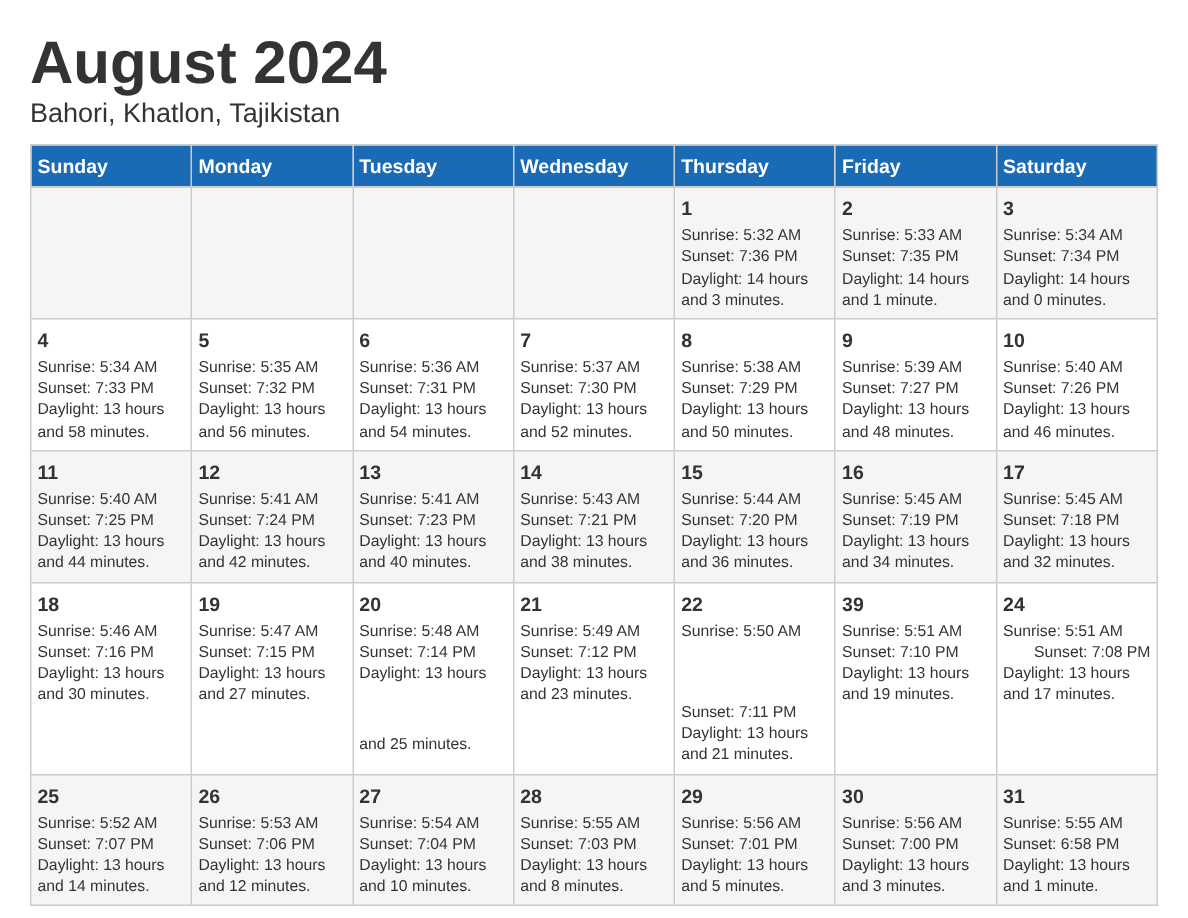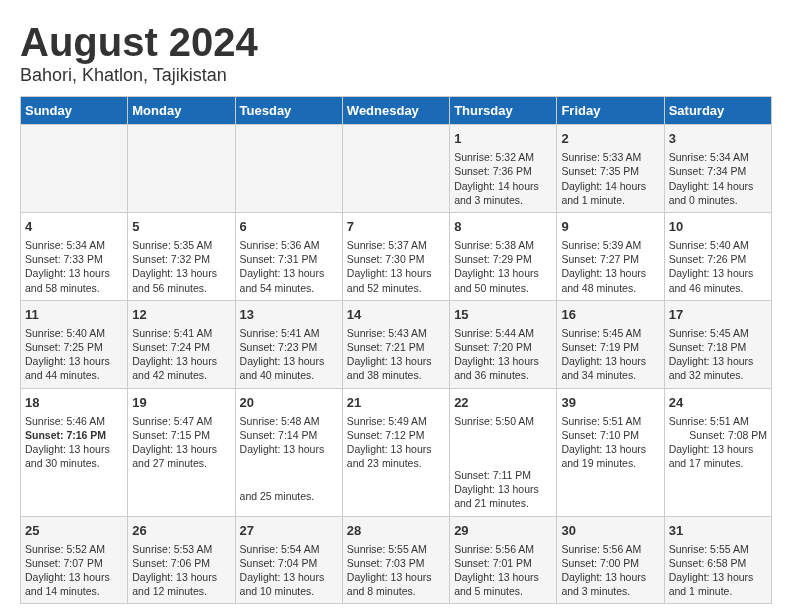--- a/index.html
+++ b/index.html
@@ -224,21 +224,21 @@
           <span style="display: block; line-height: 1.35;">Sunrise: 5:45 AM</span>
           <span style="display: block; line-height: 1.35;">Sunset: 7:18 PM</span>
           <span style="display: block; line-height: 1.35;">Daylight: 13 hours</span>
           <span style="display: block; line-height: 1.35;">and 32 minutes.</span>
         </td>
       </tr>
       <tr>
         <td>
           <span class="day-num">18</span>
           <span style="display: block; line-height: 1.35;">Sunrise: 5:46 AM</span>
-          <span style="display: block; line-height: 1.35; font-weight: bold;">Sunset: 7:16 PM</span>
+          <span style="display: block; line-height: 1.35;">Sunset: 7:16 PM</span>
           <span style="display: block; line-height: 1.35;">Daylight: 13 hours</span>
           <span style="display: block; line-height: 1.35;">and 30 minutes.</span>
         </td>
         <td>
           <span class="day-num">19</span>
           <span style="display: block; line-height: 1.35;">Sunrise: 5:47 AM</span>
           <span style="display: block; line-height: 1.35;">Sunset: 7:15 PM</span>
           <span style="display: block; line-height: 1.35;">Daylight: 13 hours</span>
           <span style="display: block; line-height: 1.35;">and 27 minutes.</span>
         </td>

